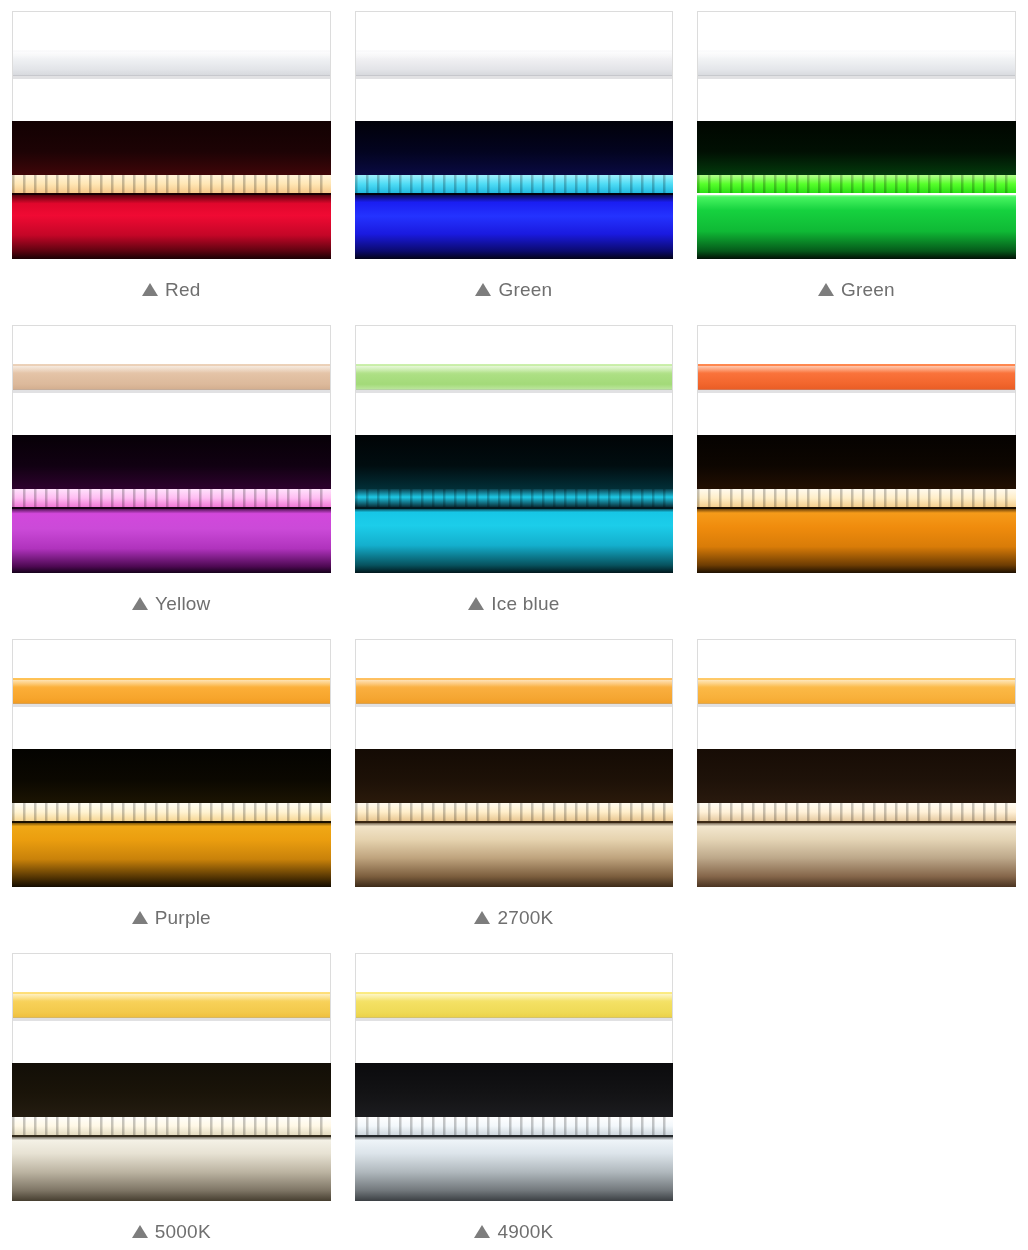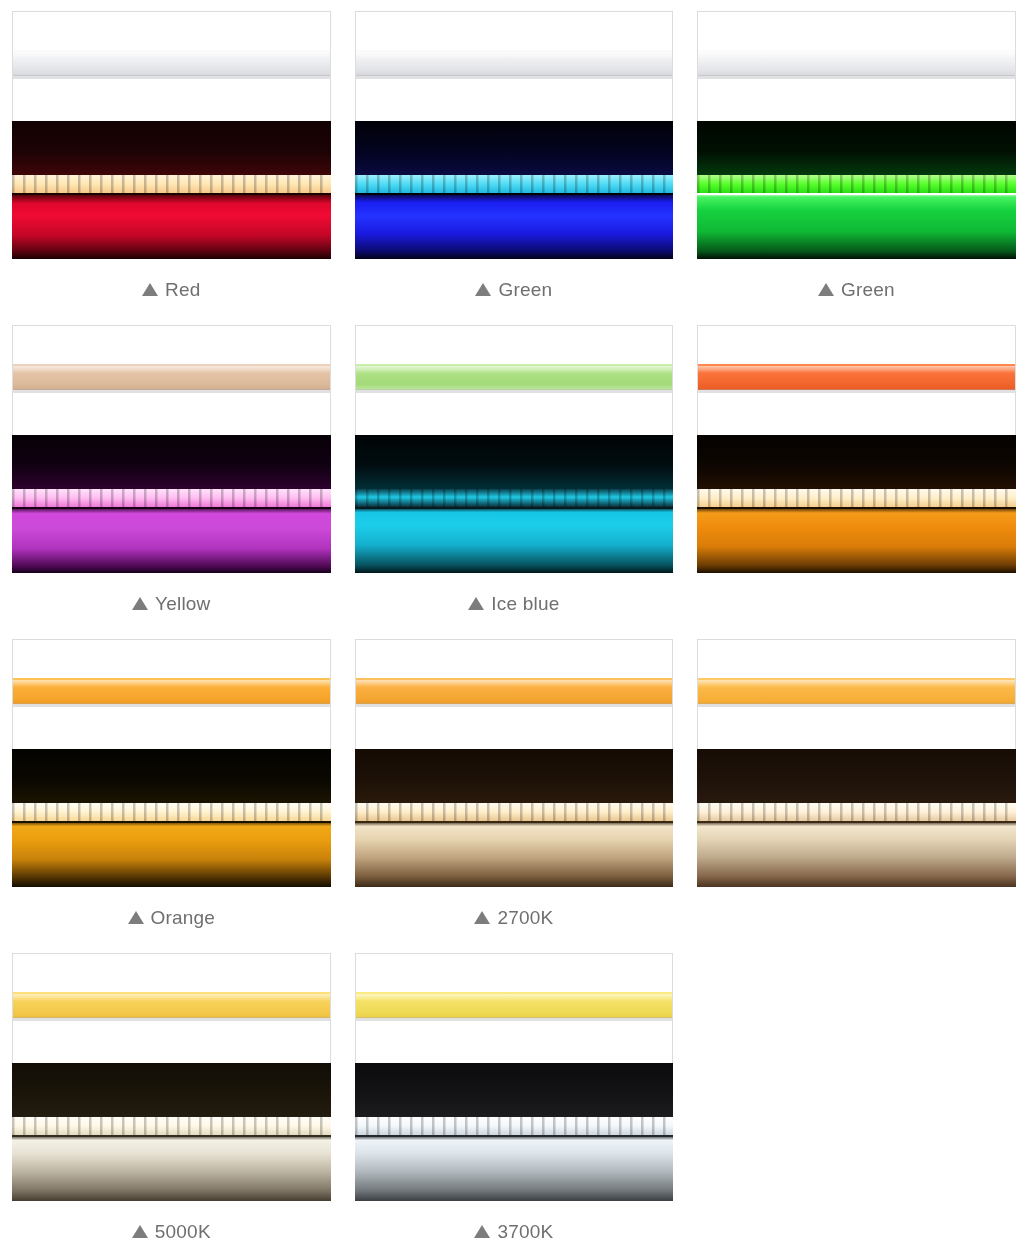--- a/index.html
+++ b/index.html
@@ -231,21 +231,21 @@
         </div>
         <div class="photo-on" style="background: rgb(10, 7, 1);">
           <div class="dark-top" style="background: linear-gradient(rgb(4, 3, 0) 0%, rgb(11, 8, 1) 55%, rgb(29, 21, 2) 100%);"></div>
           <div class="glow" style="background: linear-gradient(rgb(58, 37, 2) 0%, rgb(240, 168, 22) 8%, rgb(235, 158, 15) 28%, rgb(201, 130, 10) 58%, rgb(81, 51, 3) 86%, rgb(20, 12, 0) 100%);"></div>
           <div class="shadow-line" style="background: rgb(26, 17, 1);"></div>
           <div class="led-line" style="background: linear-gradient(rgb(255, 253, 244) 0%, rgb(255, 243, 210) 50%, rgb(247, 215, 148) 100%);">
             <div class="led-dots" style="background-image: repeating-linear-gradient(to right, rgba(0, 0, 0, 0.22) 0px, rgba(0, 0, 0, 0.22) 2px, rgba(0, 0, 0, 0) 3px, rgba(0, 0, 0, 0) 11px);"></div>
           </div>
         </div>
       </div>
-      <div class="caption"><span class="tri"></span><span class="cap-text">Orange</span></div>
+      <div class="caption"><span class="tri"></span><span class="cap-text">Purple</span></div>
     </div>
     <div class="cell">
       <div class="cell-inner">
         <div class="photo-off">
           <div class="strip-off" style="background: linear-gradient(rgb(255, 194, 100) 0%, rgb(249, 174, 62) 42%, rgb(245, 166, 50) 78%, rgb(239, 157, 39) 100%);"></div>
         </div>
         <div class="photo-on" style="background: rgb(26, 15, 6);">
           <div class="dark-top" style="background: linear-gradient(rgb(20, 11, 4) 0%, rgb(29, 17, 7) 55%, rgb(43, 26, 11) 100%);"></div>
           <div class="glow" style="background: linear-gradient(rgb(42, 27, 11) 0%, rgb(242, 228, 200) 8%, rgb(230, 211, 175) 28%, rgb(191, 164, 126) 56%, rgb(124, 94, 62) 84%, rgb(60, 42, 24) 100%);"></div>
           <div class="shadow-line" style="background: rgb(58, 39, 18);"></div>
@@ -294,15 +294,15 @@
         </div>
         <div class="photo-on" style="background: rgb(18, 18, 20);">
           <div class="dark-top" style="background: linear-gradient(rgb(11, 11, 13) 0%, rgb(19, 19, 21) 55%, rgb(29, 29, 32) 100%);"></div>
           <div class="glow" style="background: linear-gradient(rgb(29, 32, 36) 0%, rgb(238, 244, 248) 8%, rgb(220, 228, 234) 28%, rgb(176, 184, 189) 56%, rgb(114, 120, 124) 84%, rgb(59, 63, 67) 100%);"></div>
           <div class="shadow-line" style="background: rgb(36, 40, 44);"></div>
           <div class="led-line" style="background: linear-gradient(rgb(255, 255, 255) 0%, rgb(242, 247, 251) 50%, rgb(207, 216, 222) 100%);">
             <div class="led-dots" style="background-image: repeating-linear-gradient(to right, rgba(0, 0, 0, 0.22) 0px, rgba(0, 0, 0, 0.22) 2px, rgba(0, 0, 0, 0) 3px, rgba(0, 0, 0, 0) 11px);"></div>
           </div>
         </div>
       </div>
-      <div class="caption"><span class="tri"></span><span class="cap-text">3700K</span></div>
+      <div class="caption"><span class="tri"></span><span class="cap-text">4900K</span></div>
     </div>
   </div>
 
 </body></html>

